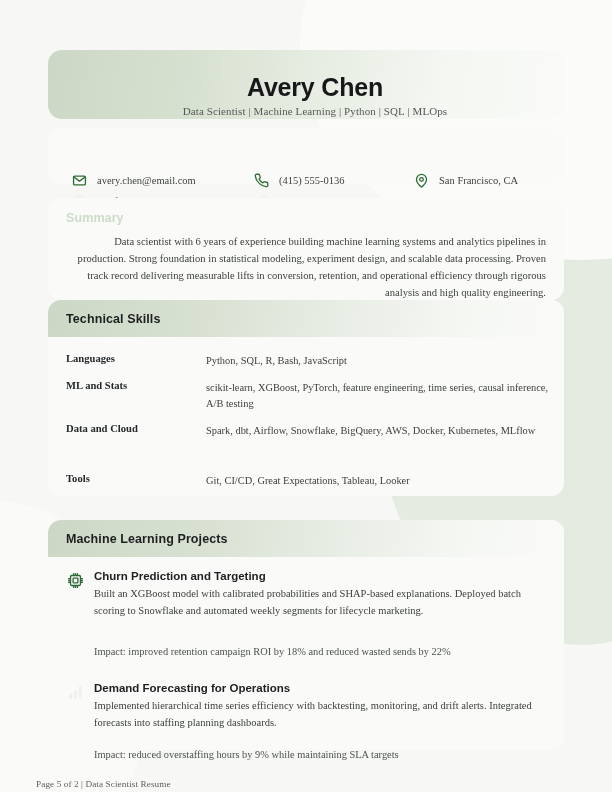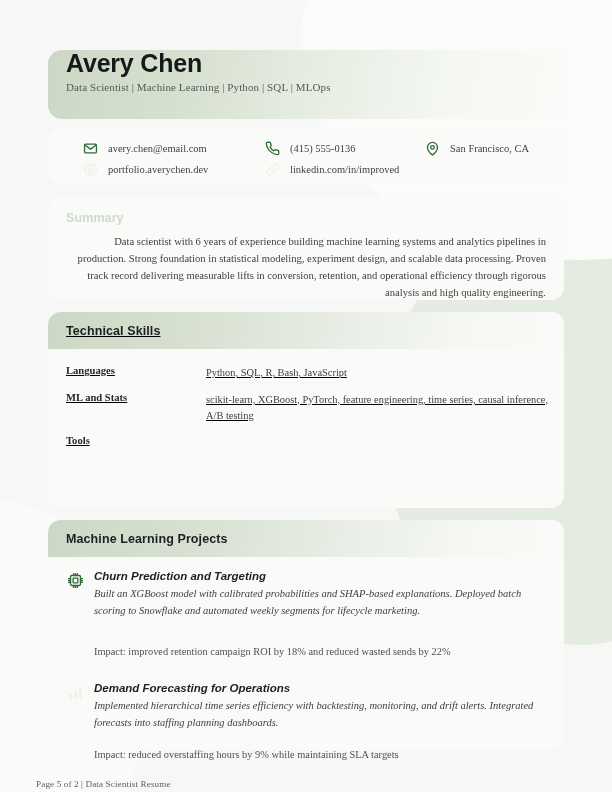--- a/index.html
+++ b/index.html
@@ -61,21 +61,22 @@
   
   #name-header {
     position: absolute;
     left: 48px;
     top: 50px;
     width: 516px;
     height: 69px;
     border-radius: 14px;
     background: linear-gradient(100deg, #ccd8c5 0%, #d6e0cf 26%, #e8eee4 54%, #f4f7f2 76%, #fafbf8 100%);
     box-sizing: border-box;
-    padding: 0 0 0 18px;
+    padding: 24px 0 0 18px;
+    text-align: center;
   }
   #name-text {
     font-family: "Liberation Sans", sans-serif;
     font-size: 25px;
     font-weight: bold;
     color: #17181a;
     letter-spacing: -0.2px;
     line-height: 1.08;
   }
   #headline-text {
@@ -91,24 +92,25 @@
     position: absolute;
     left: 48px;
     top: 128px;
     width: 516px;
     height: 56px;
     background: #fafbf9;
     border-radius: 13px;
   }
   .contact-row {
     position: absolute;
-    left: 16px;
+    left: 5px;
     width: 100%;
     height: 22px;
     display: flex;
+    margin-top: 32px;
   }
   .contact-row.row1 { top: 9px; }
   .contact-row.row2 { top: 30px; justify-content: center; }
   .contact-cell {
     display: flex;
     align-items: center;
     box-sizing: border-box;
   }
   .contact-cell.c1 { width: 200px; padding-left: 18px; }
   .contact-cell.c2 { width: 160px; }
@@ -173,23 +175,22 @@
   }
   #summary-body {
     font-size: 10.6px;
     color: #3a3f3d;
     line-height: 1.62;
     text-align: right;
   }
 
   
   #skills-card {
-    top: 312px;
+    top: 300px;
     height: 196px;
-    text-decoration: underline;
   }
   #skills-body {
     padding: 16px 10px 0 18px;
   }
   .skill-row {
     display: flex;
     align-items: flex-start;
   }
   .skill-row.gap-after { margin-bottom: 10px; }
   .skill-label {
@@ -210,21 +211,20 @@
     top: 520px;
     height: 230px;
   }
   #projects-body {
     padding: 13px 18px 0 18px;
   }
   .project {
     position: relative;
     padding-left: 28px;
     margin-bottom: 4px;
-    font-style: italic;
   }
   .project-icon {
     position: absolute;
     left: 0;
     top: 1px;
     width: 19px;
     height: 19px;
     display: inline-flex;
     align-items: center;
     justify-content: center;
@@ -349,22 +349,27 @@
     </div>
     <div id="skills-body">
       <div class="skill-row gap-after">
         <div class="skill-label">Languages</div>
         <div class="skill-value">Python, SQL, R, Bash, JavaScript</div>
       </div>
       <div class="skill-row gap-after">
         <div class="skill-label">ML and Stats</div>
         <div class="skill-value">scikit-learn, XGBoost, PyTorch, feature engineering, time series, causal inference, A/B testing</div>
       </div>
+      <div class="skill-row" style="margin-bottom:33px;">
+        <div class="skill-label">Data and Cloud</div>
+        <div class="skill-value">Spark, dbt, Airflow, Snowflake, BigQuery, AWS, Docker, Kubernetes, MLflow</div>
+      </div>
       <div class="skill-row">
         <div class="skill-label">Tools</div>
+        <div class="skill-value">Git, CI/CD, Great Expectations, Tableau, Looker</div>
       </div>
     </div>
   </div>
 
   <div id="projects-card" class="card">
     <div class="section-band">
       <span class="section-band-title">Machine Learning Projects</span>
     </div>
     <div id="projects-body">
 

